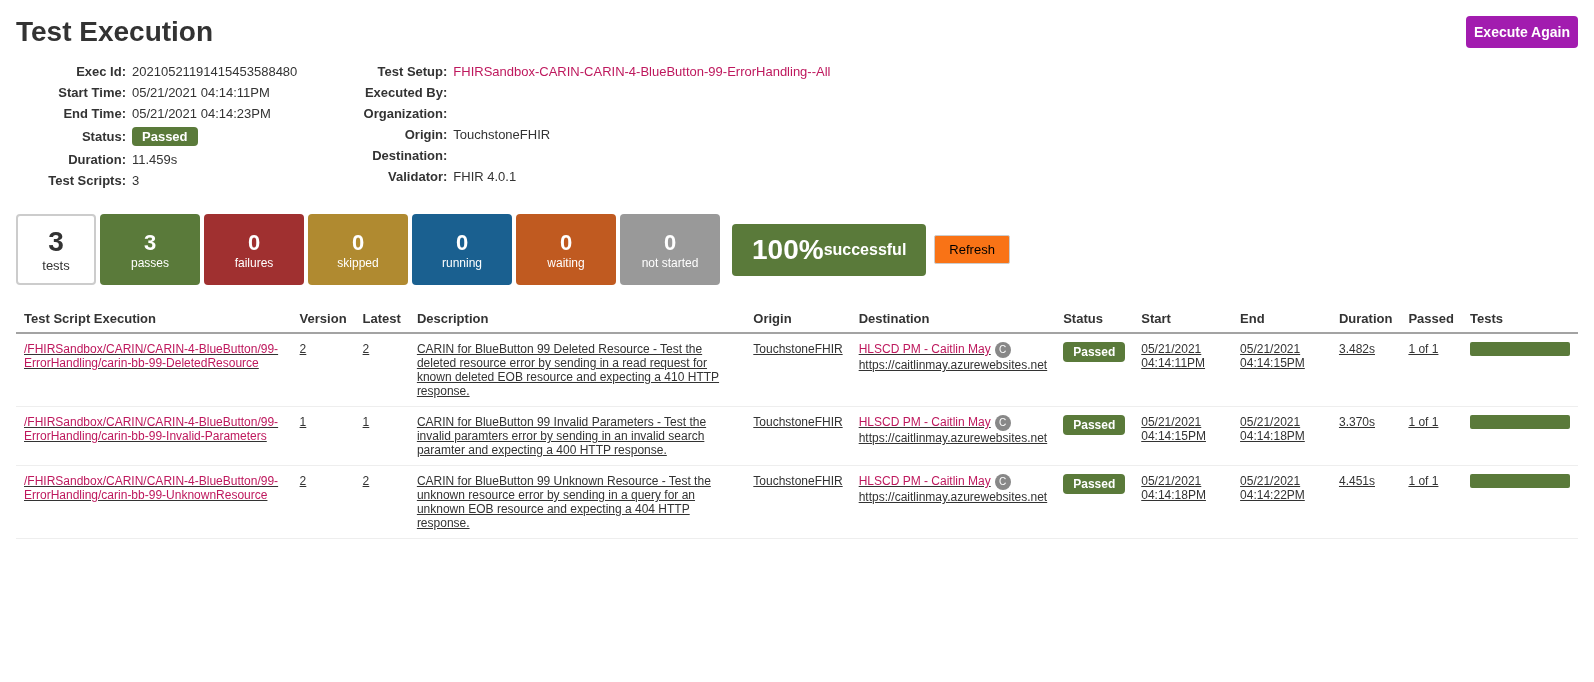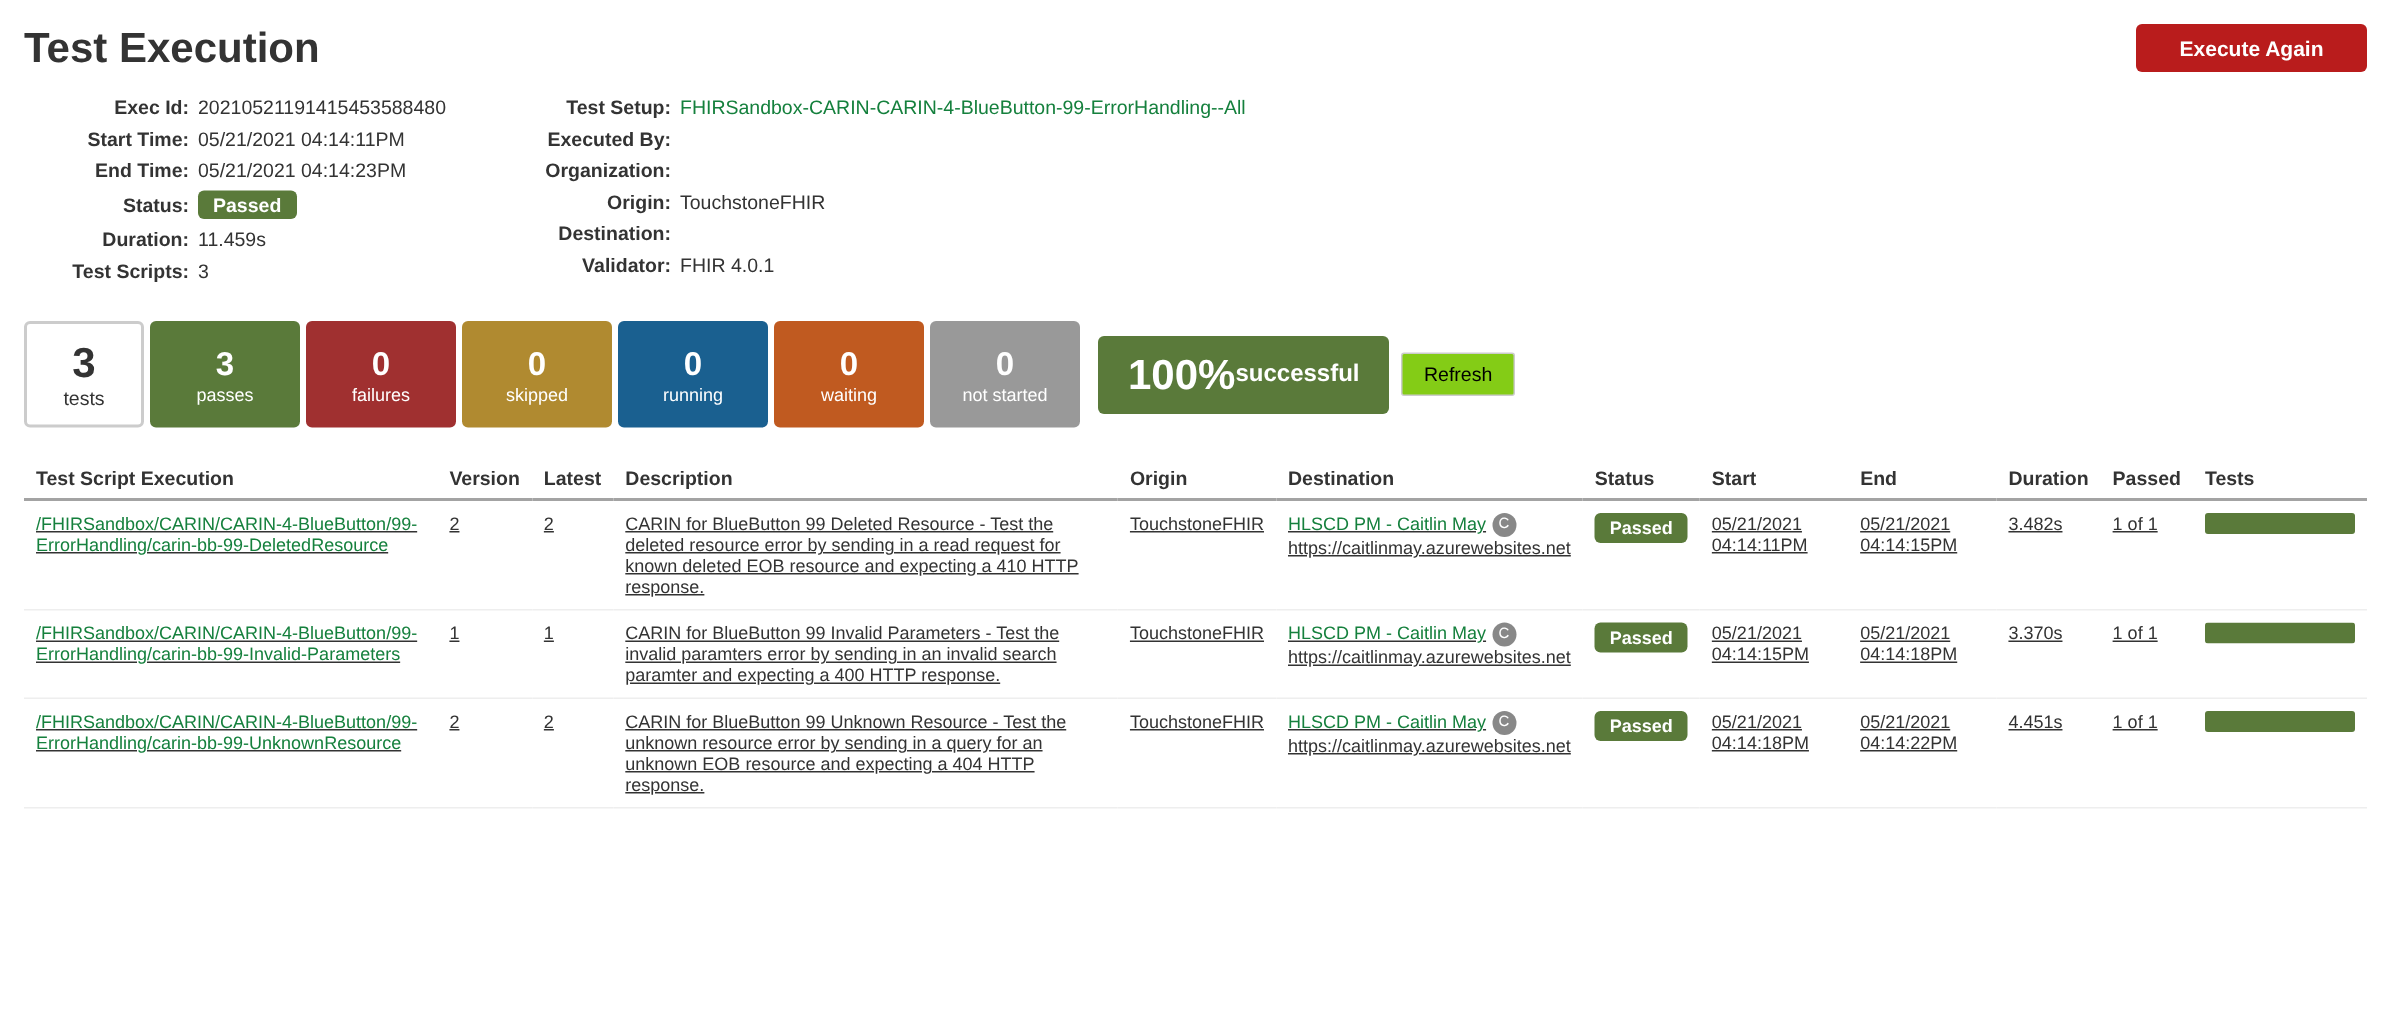--- a/index.html
+++ b/index.html
@@ -13,29 +13,29 @@
     .meta-value { }
     .status-badge {
       display: inline-block;
       background: #5a7a3a;
       color: #fff;
       padding: 2px 10px;
       border-radius: 4px;
       font-size: 13px;
       font-weight: bold;
     }
-    .link { color: #15803d; text-decoration: none; cursor: pointer; }
+    .link { color: #be185d; text-decoration: none; cursor: pointer; }
     .execute-btn {
       position: absolute;
       top: 16px;
       right: 16px;
-      background: #b91c1c;
+      background: #a21caf;
       color: #fff;
       border: none;
-      padding: 8px 29px;
+      padding: 8px 8px;
       border-radius: 4px;
       font-size: 14px;
       cursor: pointer;
       font-weight: bold;
     }
     .summary-bar {
       display: flex;
       align-items: stretch;
       gap: 4px;
       margin-bottom: 20px;
@@ -81,21 +81,21 @@
       min-width: 120px;
       display: flex;
       flex-direction: row;
       align-items: center;
       justify-content: center;
       margin-left: 8px;
     }
     .success-block .pct { font-size: 28px; font-weight: bold; }
     .success-block .lbl { font-size: 16px; font-weight: bold; }
     .refresh-btn {
-      background: #84cc16;
+      background: #f97316;
       border: 1px solid #ccc;
       border-radius: 2px;
       padding: 6px 14px;
       cursor: pointer;
       font-size: 13px;
       margin-left: 8px;
       align-self: center;
     }
     .summary-right { display: flex; align-items: center; }
     table {

